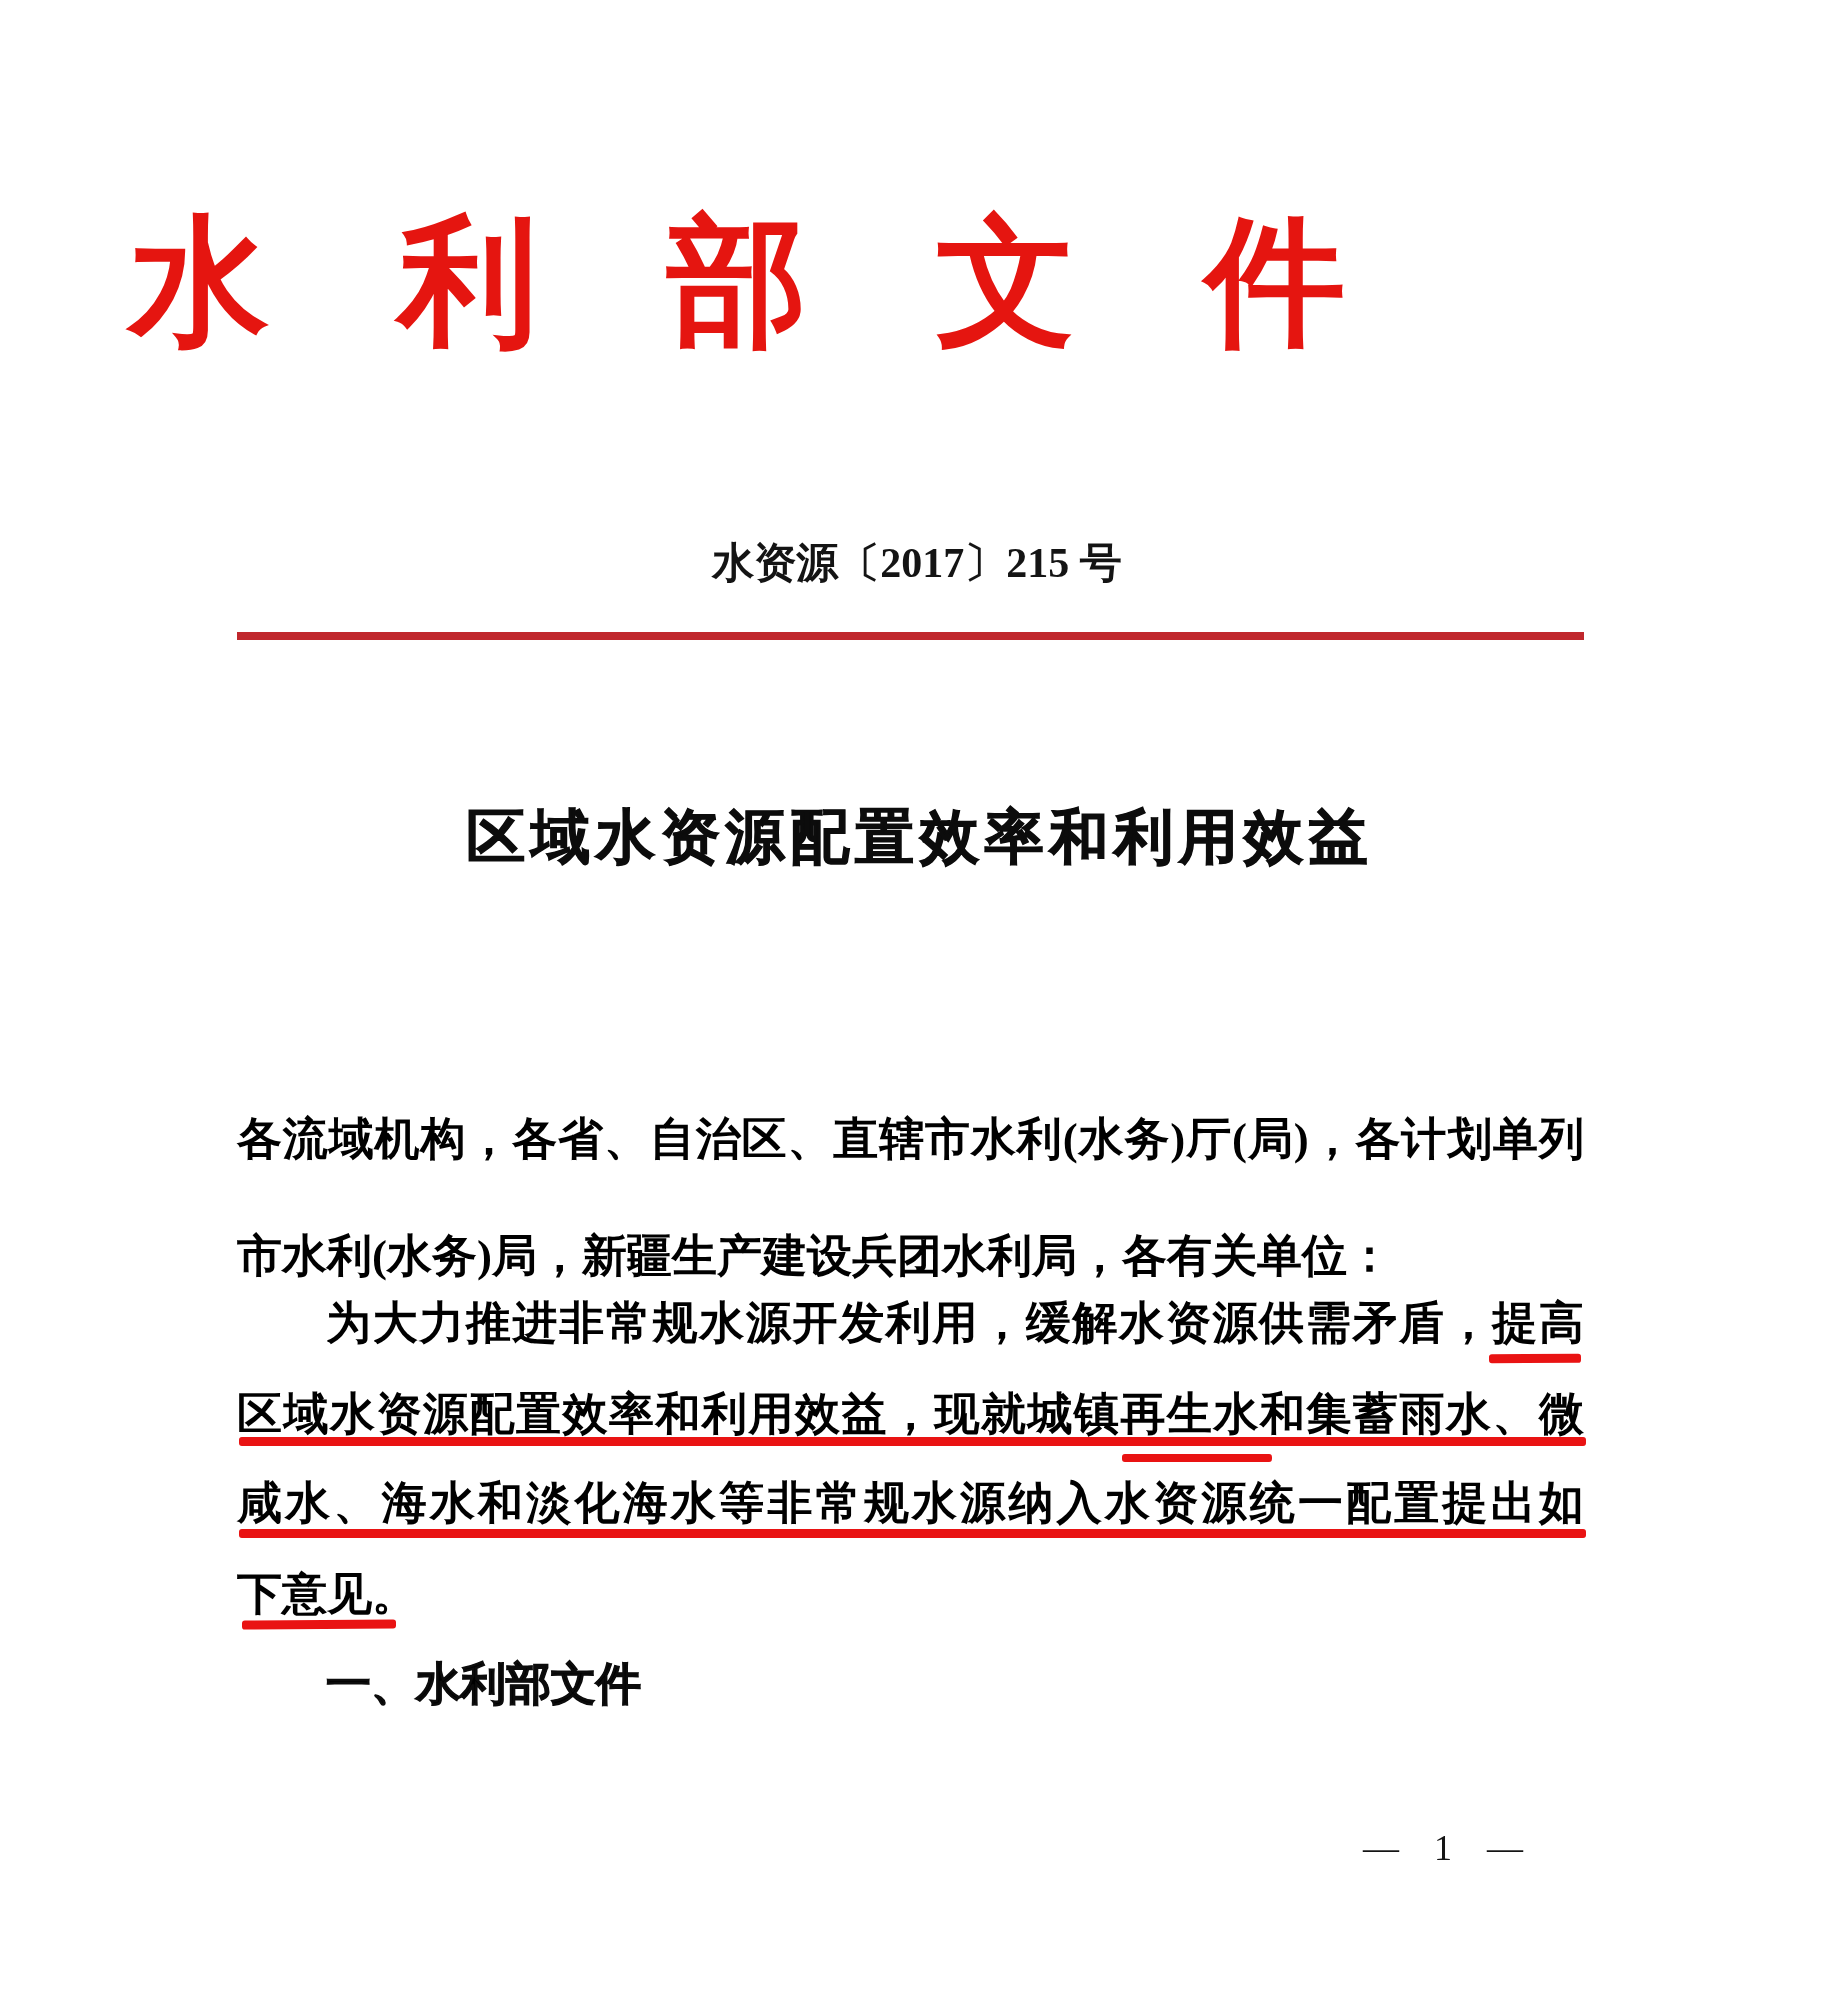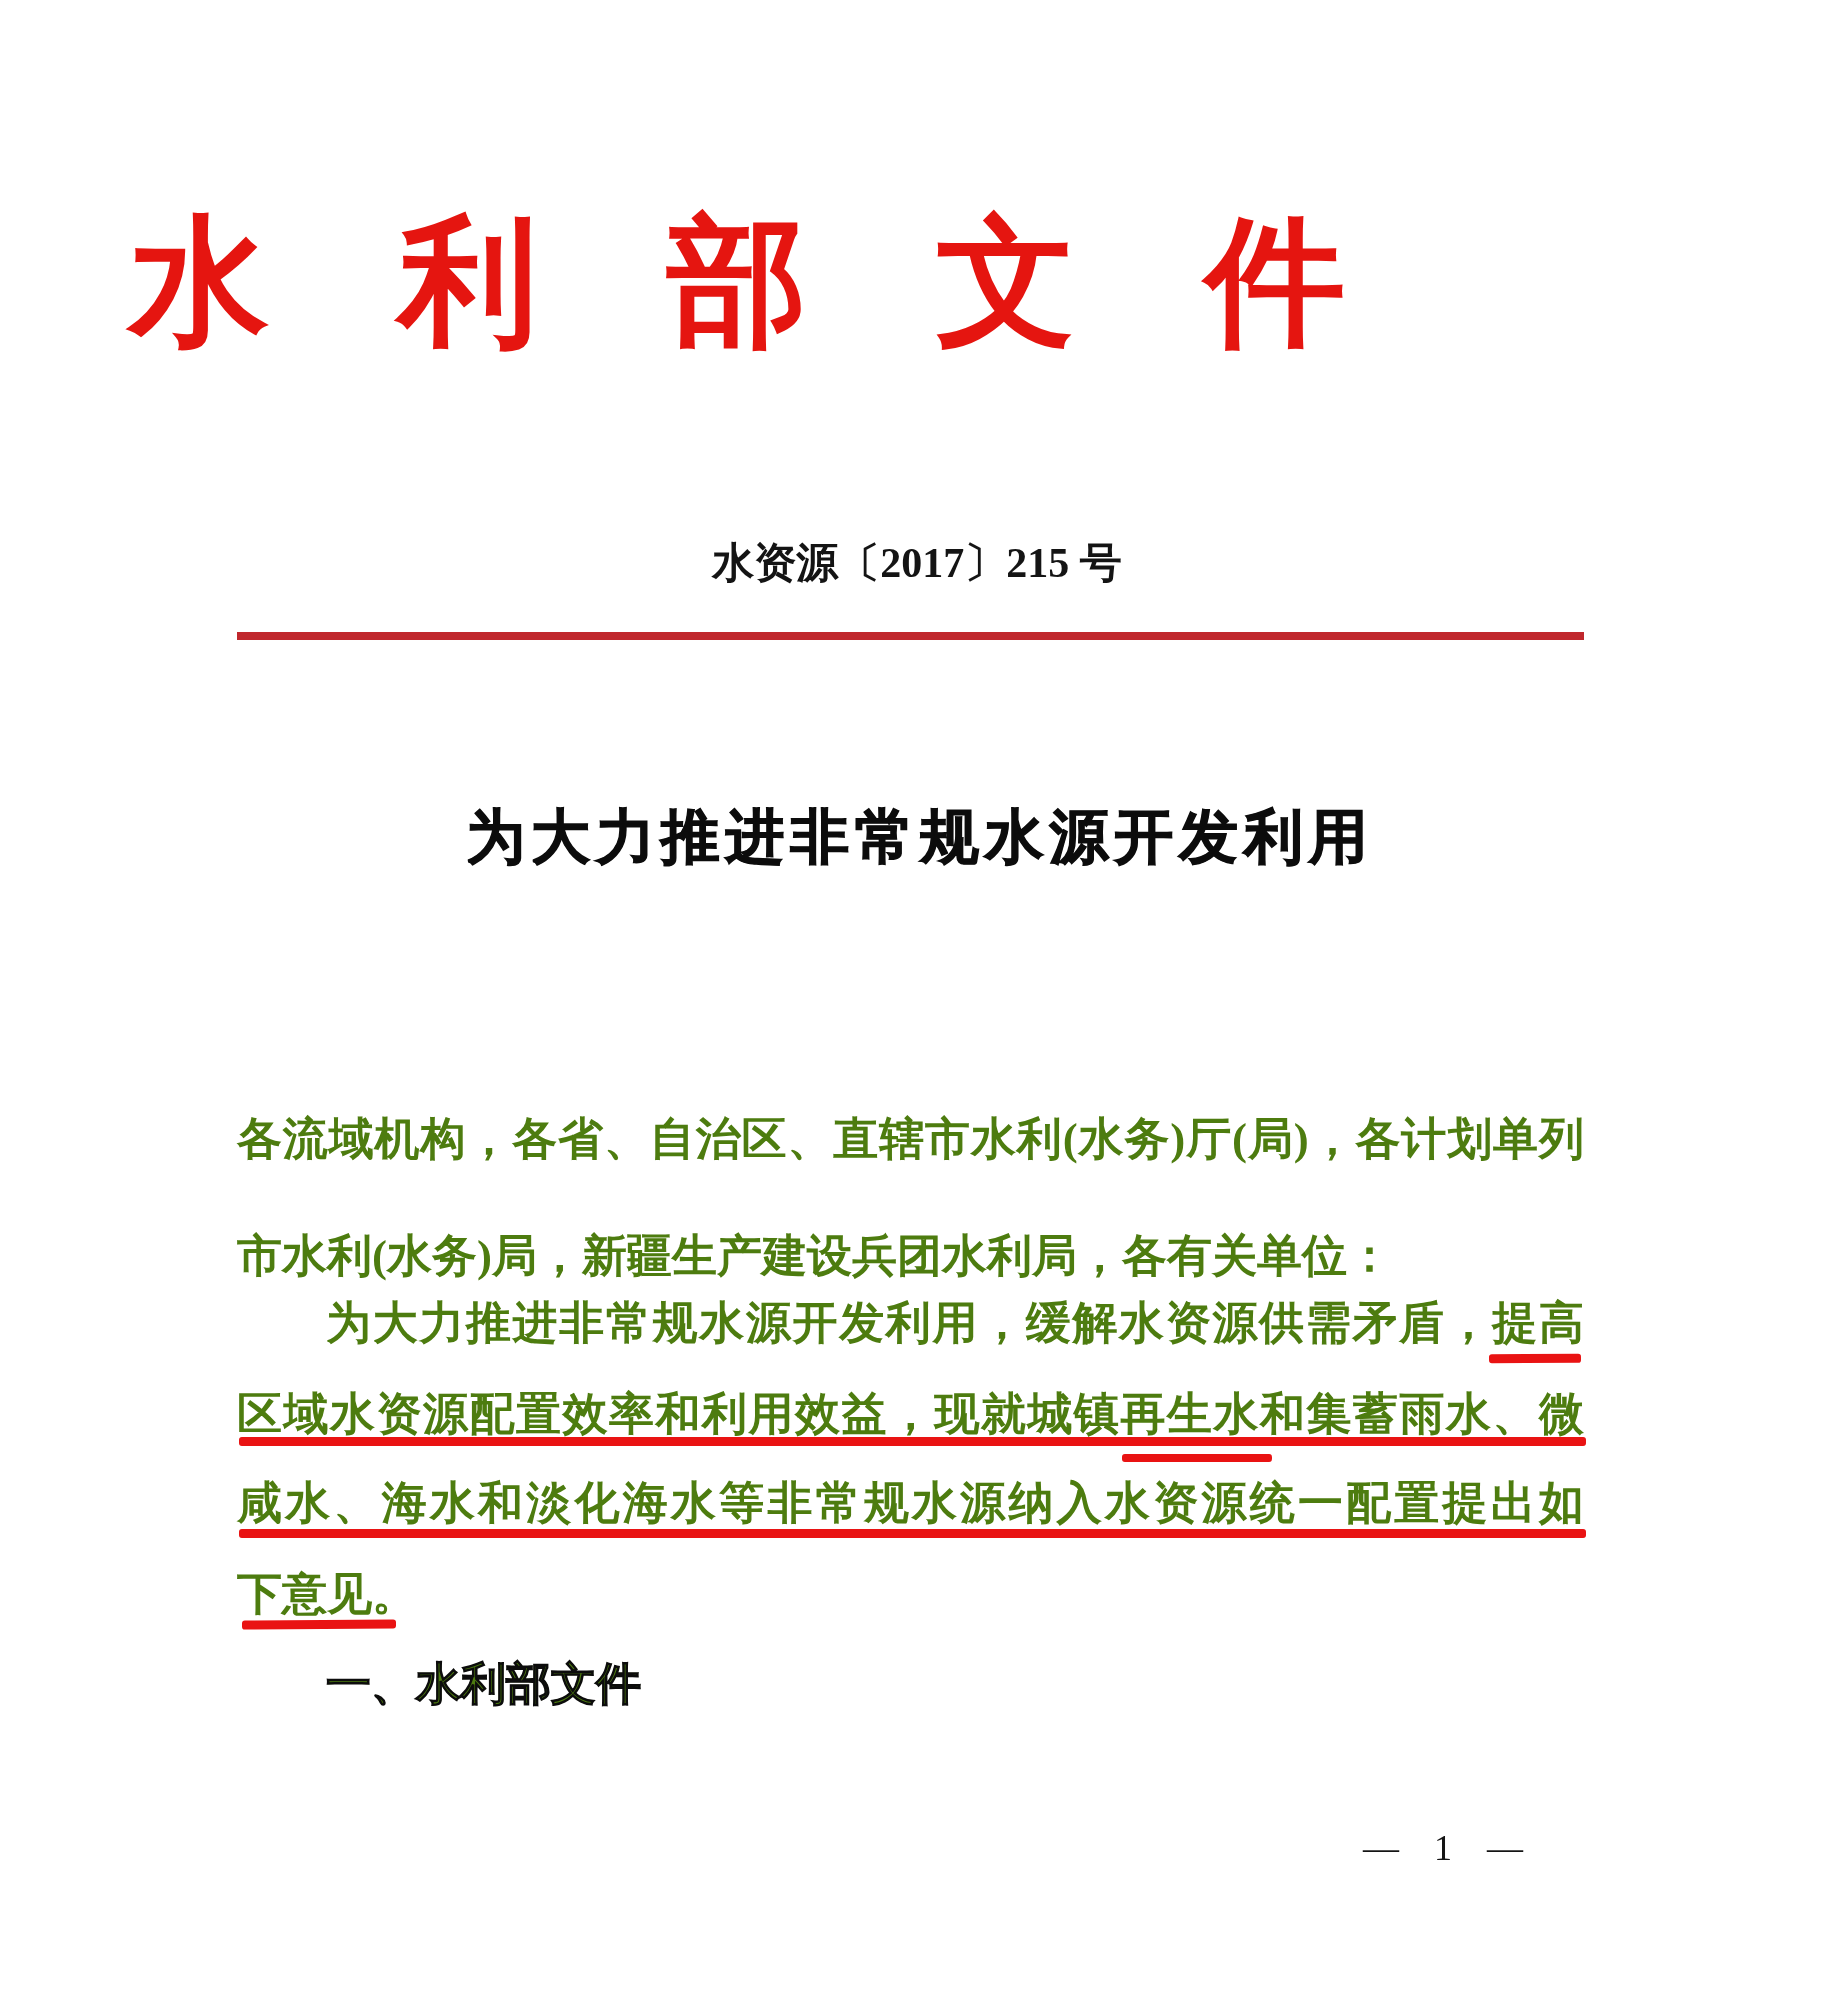--- a/index.html
+++ b/index.html
@@ -60,21 +60,21 @@
   .title-l1 { top: 804px; }
   .title-l2 { top: 912px; }
   
   .bl {
     position: absolute;
     left: 237px;
     width: 1347px;
     font-size: 45px;
     line-height: 68px;
     font-weight: bold;
-    color: #4d7c0f;
+    color: #000000;
     white-space: nowrap;
   }
   .bl.just {
     white-space: normal;
     text-align: justify;
     text-align-last: justify;
     text-justify: inter-character;
   }
   .bl.indent { text-indent: 89px; }
   .bl.heading {
@@ -102,21 +102,21 @@
 <body>
 
 <div class="page">
 
   <div class="banner">水利部文件</div>
 
   <div class="docnum">水资源〔2017〕215 号</div>
 
   <div class="rule"></div>
 
-  <div class="doc-title title-l1">为大力推进非常规水源开发利用</div>
+  <div class="doc-title title-l1">区域水资源配置效率和利用效益</div>
 
 
   <div class="bl just" style="top:1105px;">各流域机构，各省、自治区、直辖市水利(水务)厅(局)，各计划单列</div>
 
   <div class="bl" style="top:1222px;">市水利(水务)局，新疆生产建设兵团水利局，各有关单位：</div>
 
   <div class="bl just" style="top:1380px;">区域水资源配置效率和利用效益，现就城镇再生水和集蓄雨水、微</div>
 
   <div class="bl just indent" style="top:1289px;">为大力推进非常规水源开发利用，缓解水资源供需矛盾，提高</div>
 

